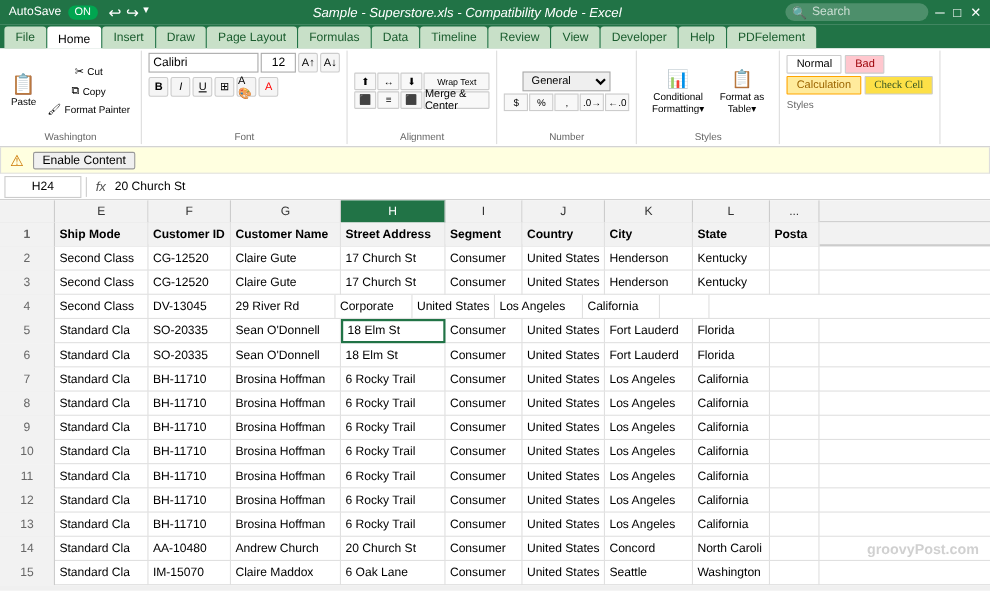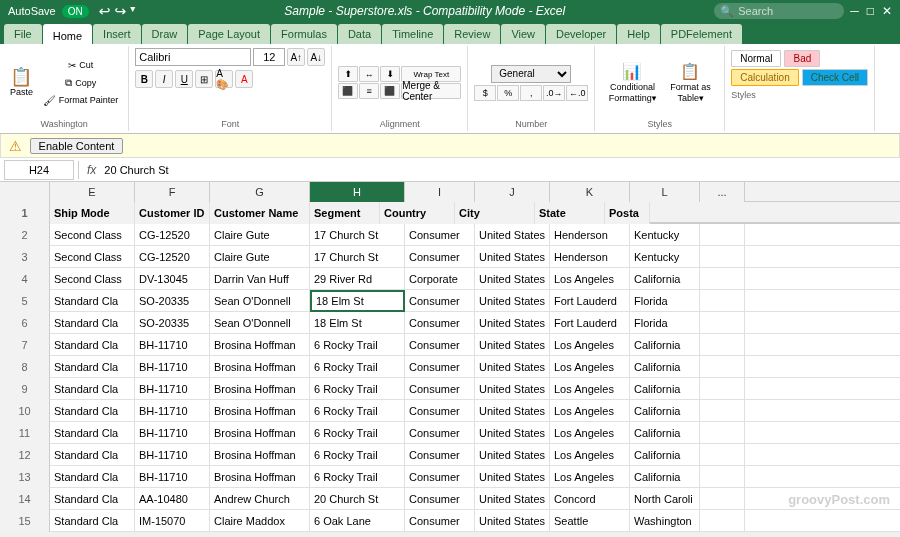--- a/index.html
+++ b/index.html
@@ -70,21 +70,21 @@
       cursor: pointer;
       border-radius: 2px;
       min-width: 28px;
       font-size: 10px;
       gap: 1px;
     }
     .ribbon-btn .icon { font-size: 18px; line-height: 1; }
     .ribbon-btn .lbl { font-size: 9px; }
     .font-row { display: flex; align-items: center; gap: 2px; }
     .font-name-box {
-      width: 116px;
+      width: 100px;
       height: 18px;
       border: 1px solid #aaa;
       font-size: 11px;
       padding: 1px 3px;
     }
     .font-size-box {
       width: 32px;
       height: 18px;
       border: 1px solid #aaa;
       font-size: 11px;
@@ -117,21 +117,21 @@
       padding: 2px 8px;
       font-size: 10px;
       border: 1px solid #ccc;
       cursor: pointer;
       border-radius: 1px;
       white-space: nowrap;
     }
     .style-normal { background: #fff; }
     .style-bad { background: #ffc7ce; color: #9c0006; }
     .style-calculation { background: #ffeb9c; color: #9c6500; border: 1px solid orange; }
-    .style-check-cell { background: #0ea5e9; color: #375623; }
+    .style-check-cell { background: #fde047; color: #375623; font-family: Liberation Serif, serif; }
 
     
     #security-bar {
       background: #ffffe0;
       border: 1px solid #ddd;
       border-top: none;
       display: flex;
       align-items: center;
       padding: 3px 8px;
       gap: 8px;
@@ -553,20 +553,21 @@
     <div class="col-header col-m">...</div>
   </div>
 
   <div id="rows-container">
 
     <div class="sheet-row header-row">
       <div class="row-num">1</div>
       <div class="cell header-cell col-e">Ship Mode</div>
       <div class="cell header-cell col-f">Customer ID</div>
       <div class="cell header-cell col-g">Customer Name</div>
+      <div class="cell header-cell col-h">Street Address</div>
       <div class="cell header-cell col-i">Segment</div>
       <div class="cell header-cell col-j">Country</div>
       <div class="cell header-cell col-k">City</div>
       <div class="cell header-cell col-l">State</div>
       <div class="cell header-cell col-m">Posta</div>
     </div>
   <div class="sheet-row">
         <div class="row-num">2</div>
         <div class="cell col-e">Second Class</div>
         <div class="cell col-f">CG-12520</div>
@@ -587,21 +588,20 @@
         <div class="cell col-i">Consumer</div>
         <div class="cell col-j">United States</div>
         <div class="cell col-k">Henderson</div>
         <div class="cell col-l">Kentucky</div>
         <div class="cell col-m"></div>
       </div>
       <div class="sheet-row">
         <div class="row-num">4</div>
         <div class="cell col-e">Second Class</div>
         <div class="cell col-f">DV-13045</div>
-        <div class="cell col-g">Darrin Van Huff</div>
         <div class="cell col-h">29 River Rd</div>
         <div class="cell col-i">Corporate</div>
         <div class="cell col-j">United States</div>
         <div class="cell col-k">Los Angeles</div>
         <div class="cell col-l">California</div>
         <div class="cell col-m"></div>
       </div>
       <div class="sheet-row">
         <div class="row-num">5</div>
         <div class="cell col-e">Standard Cla</div>

